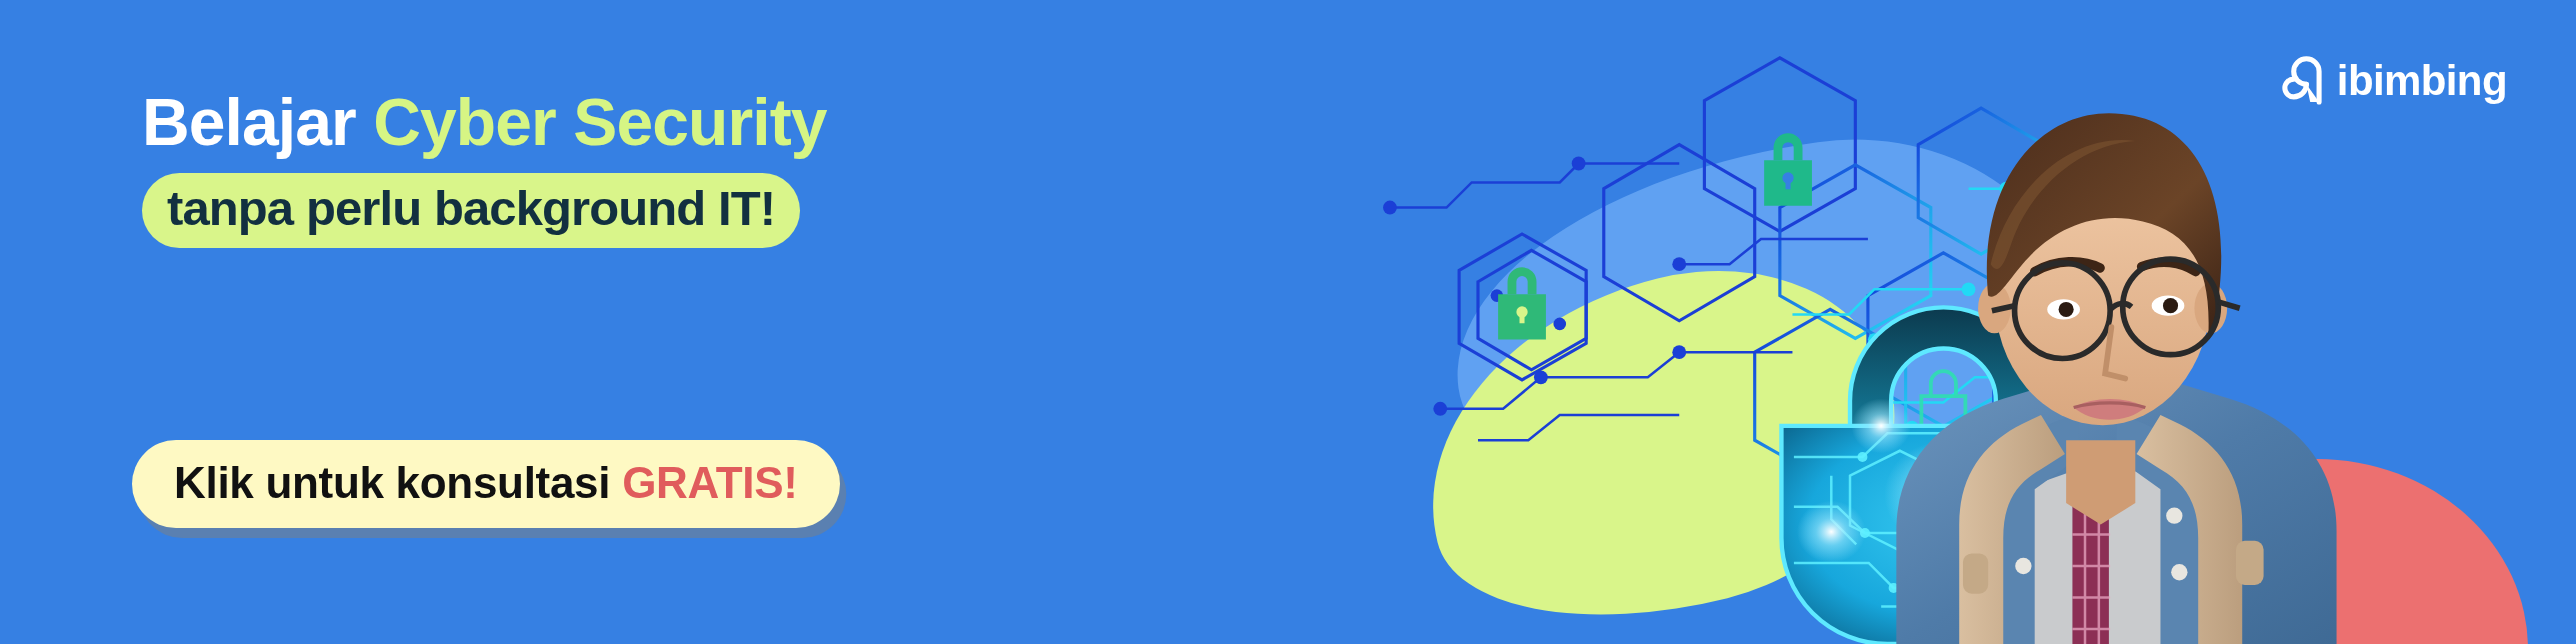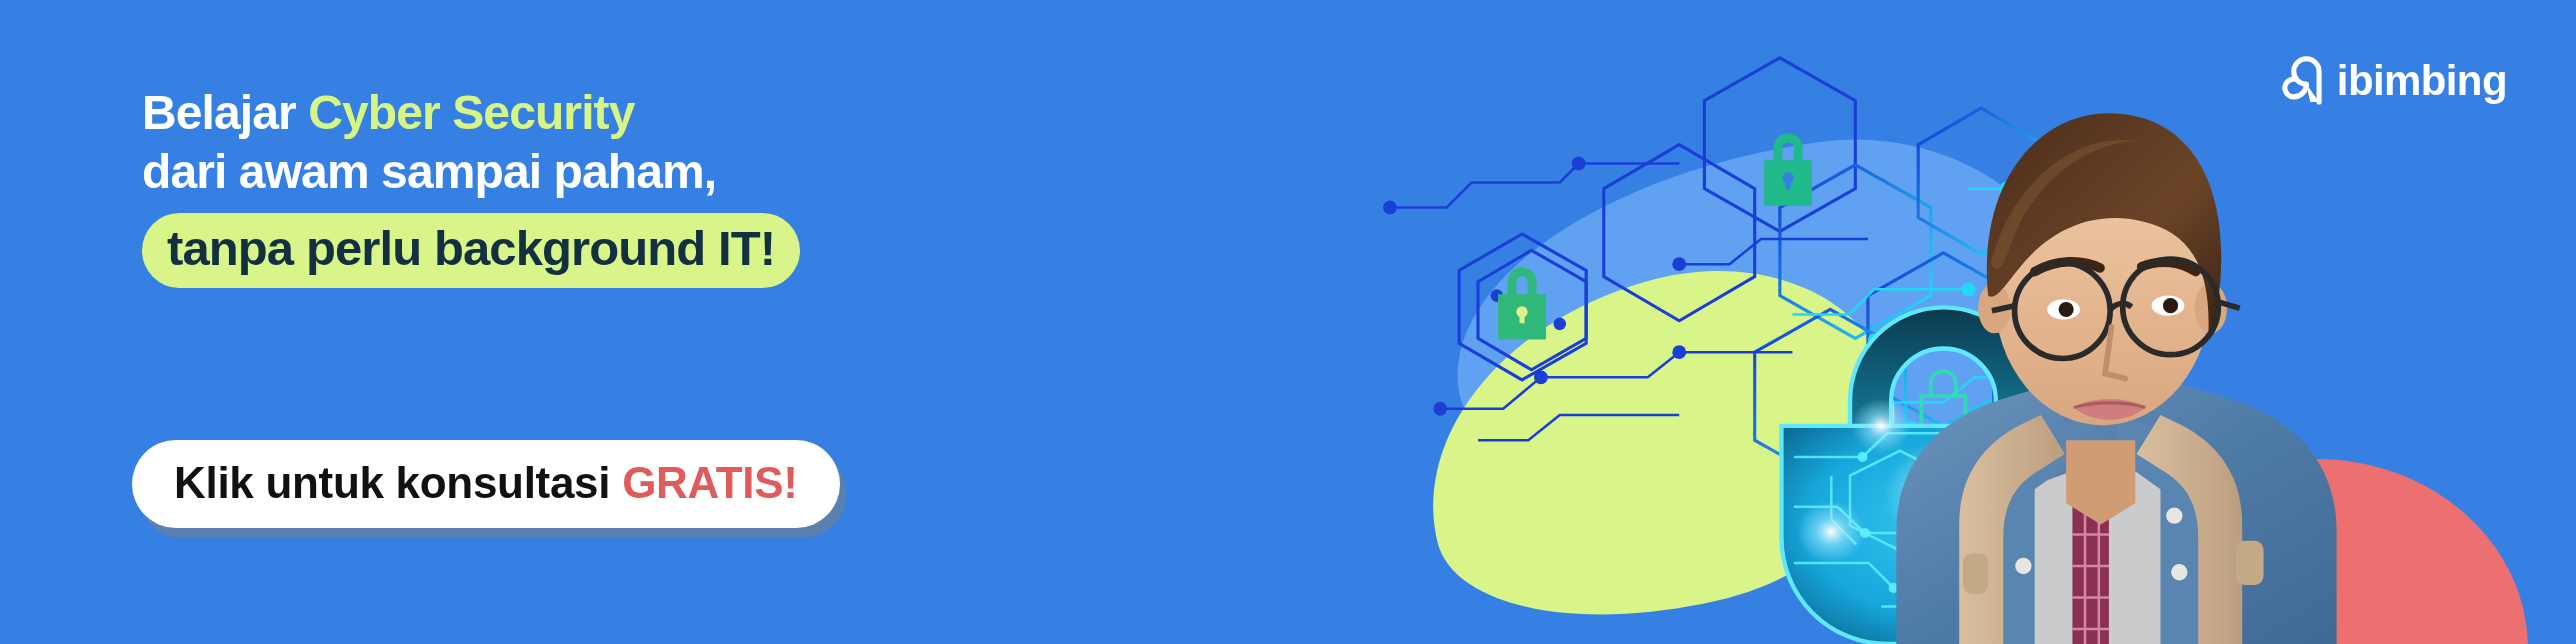--- a/index.html
+++ b/index.html
@@ -32,38 +32,38 @@
     border-radius:52% 48% 46% 54% / 58% 54% 46% 42%;
   }
 
   .circuits{position:absolute;left:0;top:0;width:818px;height:644px;}
   .portrait{position:absolute;right:208px;bottom:0;width:566px;height:644px;}
   .bigpad{position:absolute;left:403px;top:270px;width:377px;height:374px;}
 
   
   .copy{position:absolute;left:142px;top:88px;width:1195px;}
   .hl{
-    font-size:48px;line-height:1.04;font-weight:700;color:#ffffff;
+    font-size:66px;line-height:1.04;font-weight:700;color:#ffffff;
     letter-spacing:-0.9px;white-space:nowrap;
   }
   .hl .accent{color:#d6f584;}
   .hl-line2{margin-top:8.8px;}
 
   .hl-pill{
     display:inline-block;margin-top:16.4px;
     background:#d9f58a;color:#123040;
     padding:10px 25px 14px 25px;border-radius:38px;
     font-size:49px;line-height:1.04;font-weight:700;letter-spacing:-0.9px;
     white-space:nowrap;
   }
 
   .cta-wrap{position:absolute;left:132px;top:440px;}
   .cta{
     position:relative;display:inline-block;
-    background:#ffffff;border-radius:50px;
+    background:#fef9c3;border-radius:50px;
     padding:17.6px 42px 20px 42px;
     font-size:44px;font-weight:700;color:#111111;letter-spacing:-0.3px;
     white-space:nowrap;
     box-shadow:6.3px 10px 0 rgba(120,128,136,.55);
     text-align:right;
   }
   .cta .free{color:#e05c5c;}
 
   
   .logo{position:absolute;right:69px;top:55px;display:flex;align-items:center;gap:8.8px;}
@@ -292,21 +292,20 @@
       <path d="M492 520 l-10 74 l32 8" stroke="#c08f69" stroke-width="9" fill="none" stroke-linecap="round"></path>
       <path d="M432 648 c32 -18 84 -18 114 0 c-30 26 -84 26 -114 0 z" fill="#cf7d7d"></path>
       <path d="M432 648 c32 -10 84 -10 114 0" stroke="#a85f60" stroke-width="5" fill="none"></path>
     </svg>
   </div>
 
   <div class="copy">
     <div class="hl">
       <span>Belajar </span><span class="accent">Cyber Security</span>
     </div>
-    <div class="hl hl-line2">dari awam sampai paham,</div>
     <div class="hl-pill">tanpa perlu background IT!</div>
   </div>
 
   <div class="cta-wrap">
     <div class="cta">
       <span>Klik untuk konsultasi </span><span class="free">GRATIS!</span>
     </div>
   </div>
 
   <div class="logo">

